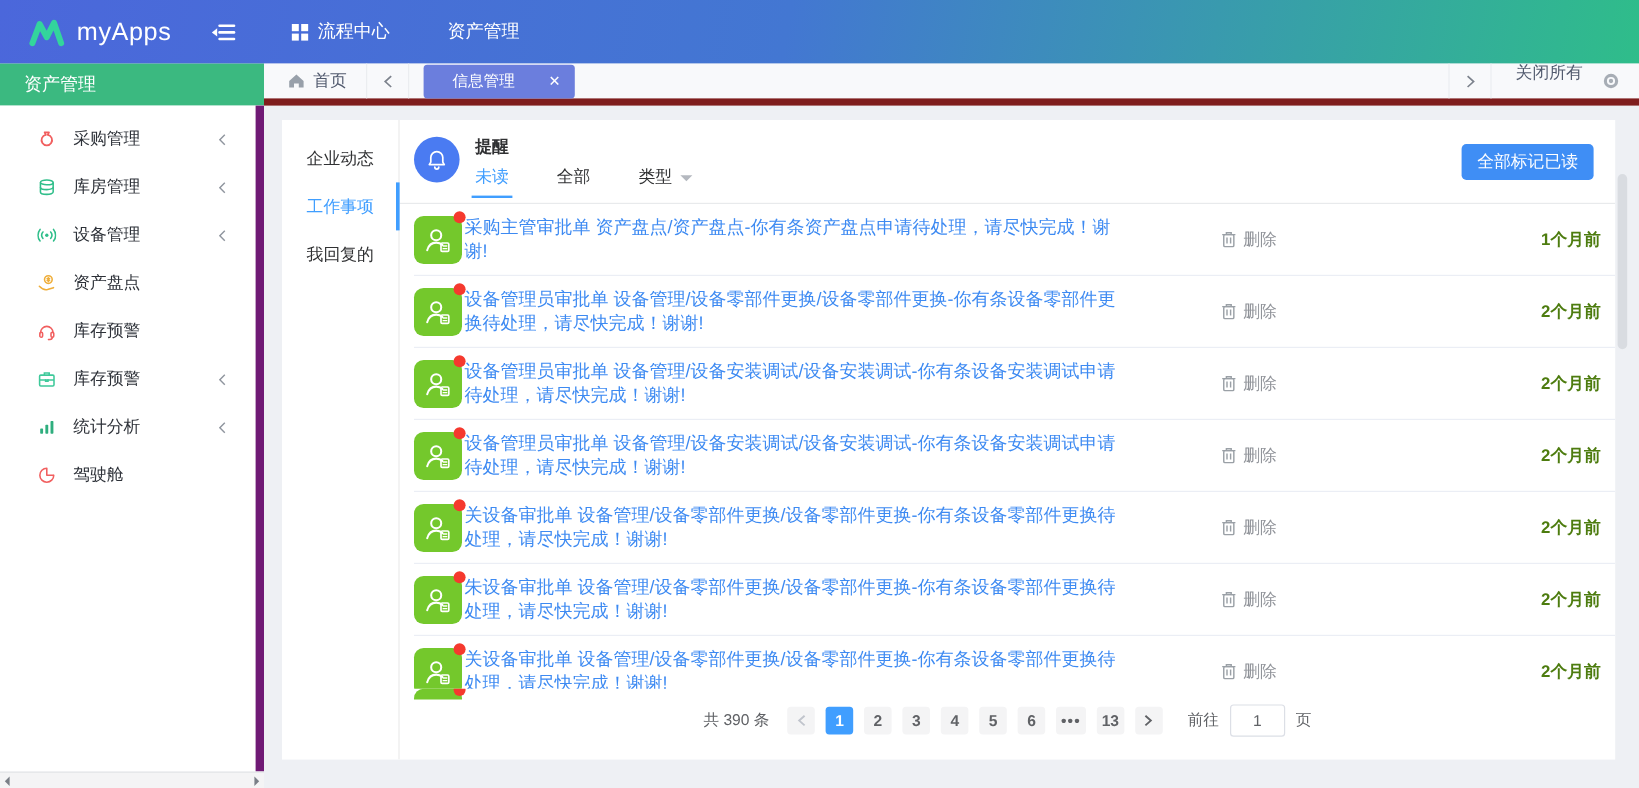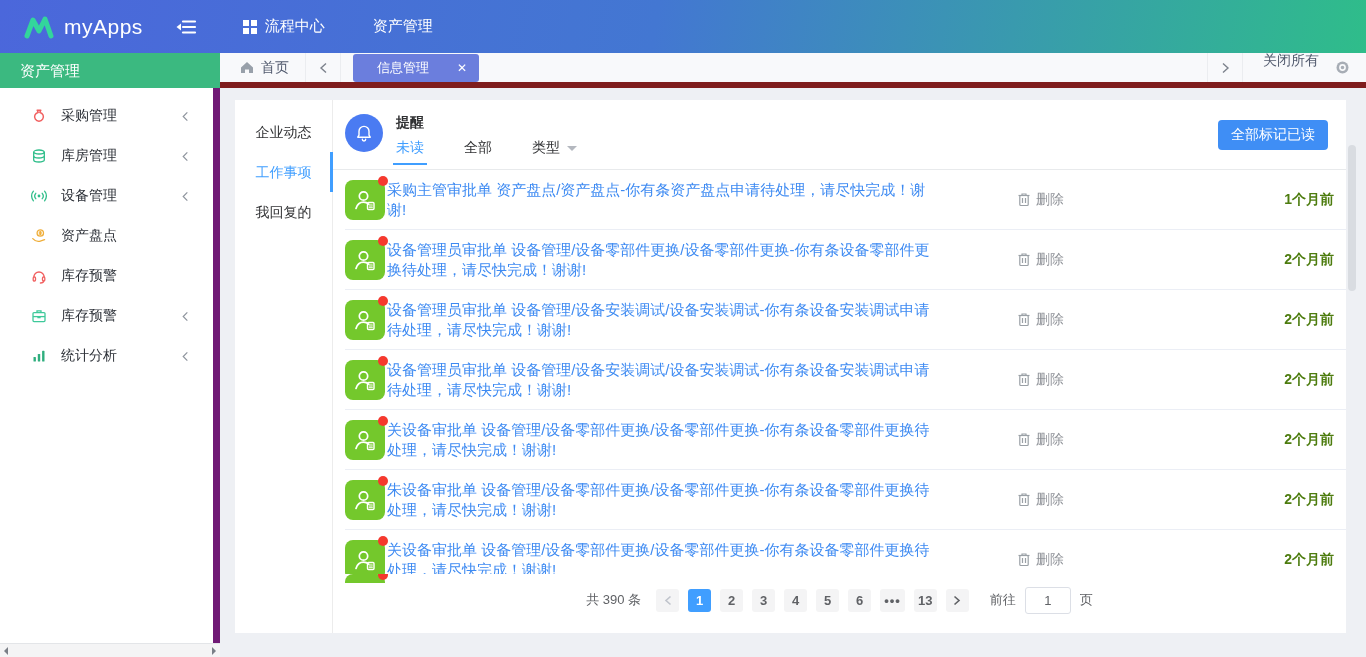--- a/index.html
+++ b/index.html
@@ -274,20 +274,31 @@
               <rect x="11.1" y="2.8" width="2.4" height="10.7" rx="0.6"></rect>
             </g>
           </svg>
       </span>
       <span class="si-label">统计分析</span>
       <span class="si-arrow">
         <svg width="11" height="11" viewBox="0 0 12 12">
             <polyline points="8,1.5 3.5,6 8,10.5" fill="none" stroke="#8f959e" stroke-width="1.3"></polyline>
           </svg>
       </span>
+    </div>
+    <div class="side-item">
+      <span class="si-ic">
+        <svg width="16" height="16" viewBox="0 0 16 16">
+            <g fill="none" stroke="#f15f5f" stroke-width="1.3" stroke-linecap="round">
+              <path d="M8 2.2a5.8 5.8 0 1 0 5.8 5.8"></path>
+              <path d="M8 8V2.8M8 8h5.4"></path>
+            </g>
+          </svg>
+      </span>
+      <span class="si-label">驾驶舱</span>
     </div>
   </div>
   <div class="hscroll">
     <span class="hs-arrow hs-left"></span>
     <span class="hs-arrow hs-right"></span>
   </div>
 
   <div class="main">
     <div class="panel">
       <div class="subnav">

